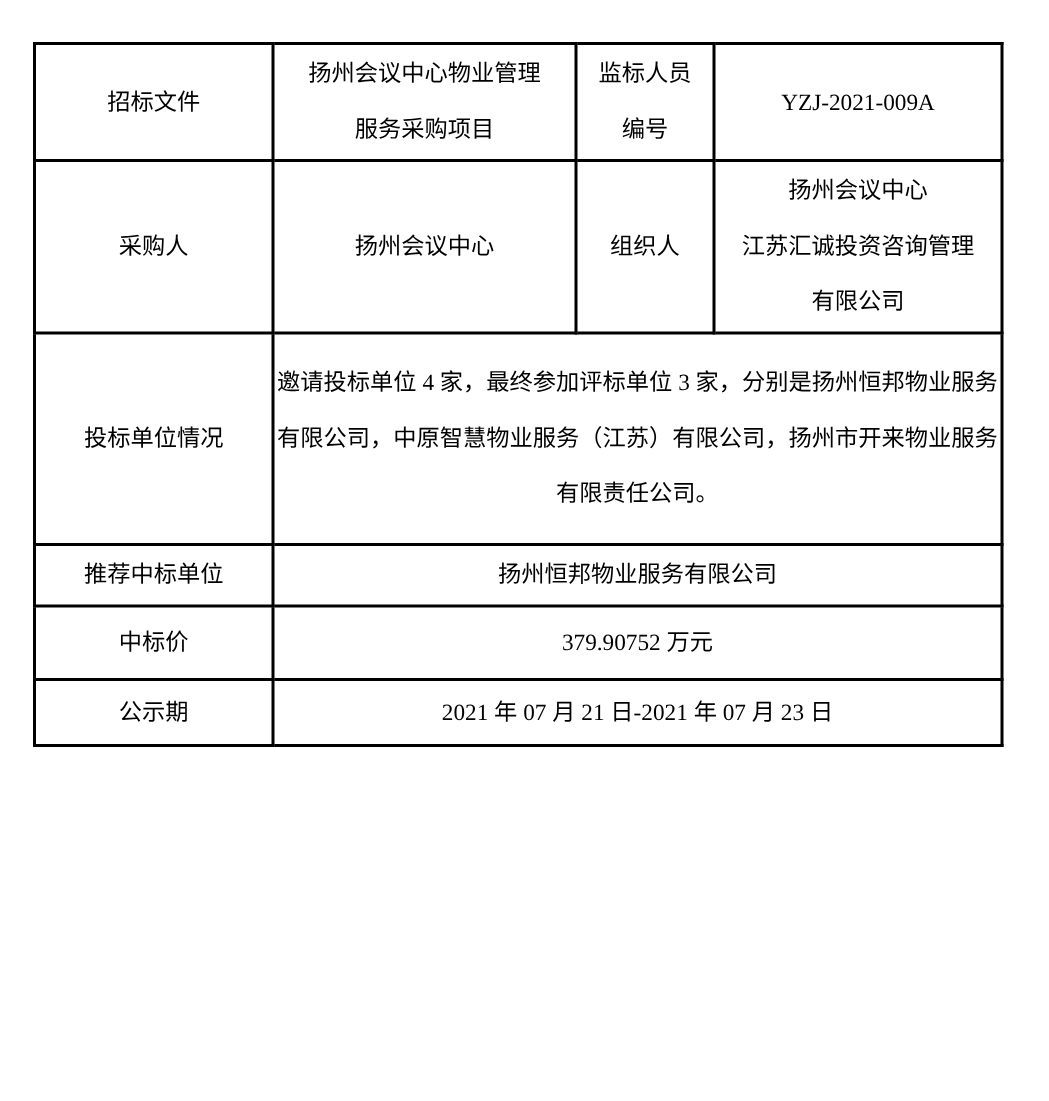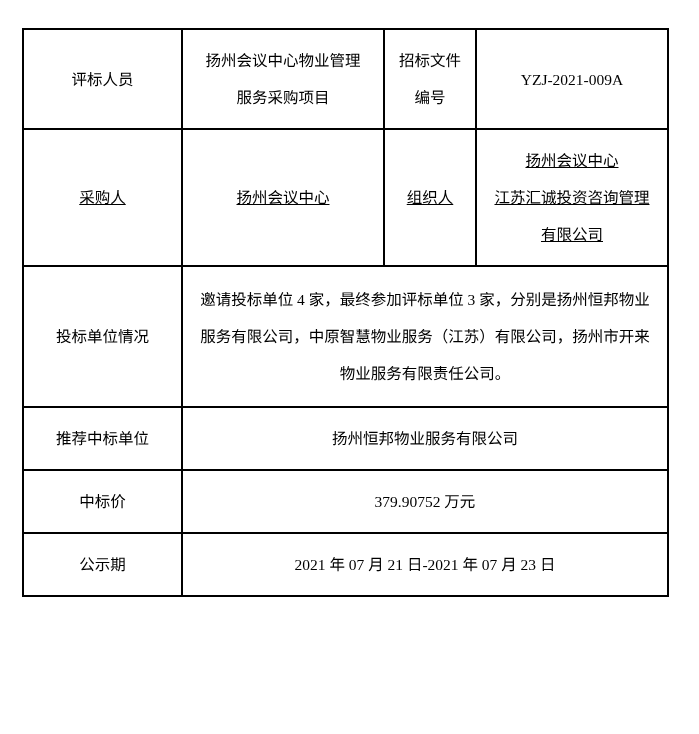--- a/index.html
+++ b/index.html
@@ -21,58 +21,58 @@
     width: 645px;
     border-collapse: collapse;
     table-layout: fixed;
   }
   table.bid-table td {
     border: 2px solid #000000;
     text-align: center;
     vertical-align: middle;
     font-size: 15.5px;
     line-height: 37px;
-    padding: 12px;
+    padding: 1px;
     overflow: hidden;
   }
   td.pre { white-space: pre-line; }
   td.left {
     text-align: left;
     padding: 0 10px 0 18px;
     border-radius: 13px;
   }
   
   tr.r1  td { height: 75px; }
-  tr.r2  td { height: 113px; text-decoration: underline; }
+  tr.r2  td { height: 113px; }
   tr.r3  td { height: 47px; }
   tr.r4  td { height: 54px; }
   tr.r5  td { height: 51px; }
   tr.r6  td { height: 49px; }
   tr.r7  td { height: 141px; }
   tr.r8  td { height: 40px; }
   tr.r9  td { height: 49px; }
-  tr.r10 td { height: 56px; }
+  tr.r10 td { height: 44px; }
 </style>
 </head>
 <body>
 
 <div class="page">
   <table class="bid-table">
     <colgroup>
       <col style="width:159px">
       <col style="width:202px">
       <col style="width:92px">
       <col style="width:192px">
     </colgroup>
     <tbody>
       <tr class="r1">
-        <td>评标人员</td>
+        <td>招标文件</td>
         <td class="pre">扬州会议中心物业管理
 服务采购项目</td>
-        <td class="pre">招标文件
+        <td class="pre">监标人员
 编号</td>
         <td>YZJ-2021-009A</td>
       </tr>
       <tr class="r2">
         <td>采购人</td>
         <td>扬州会议中心</td>
         <td>组织人</td>
         <td class="pre">扬州会议中心
 江苏汇诚投资咨询管理
 有限公司</td>

